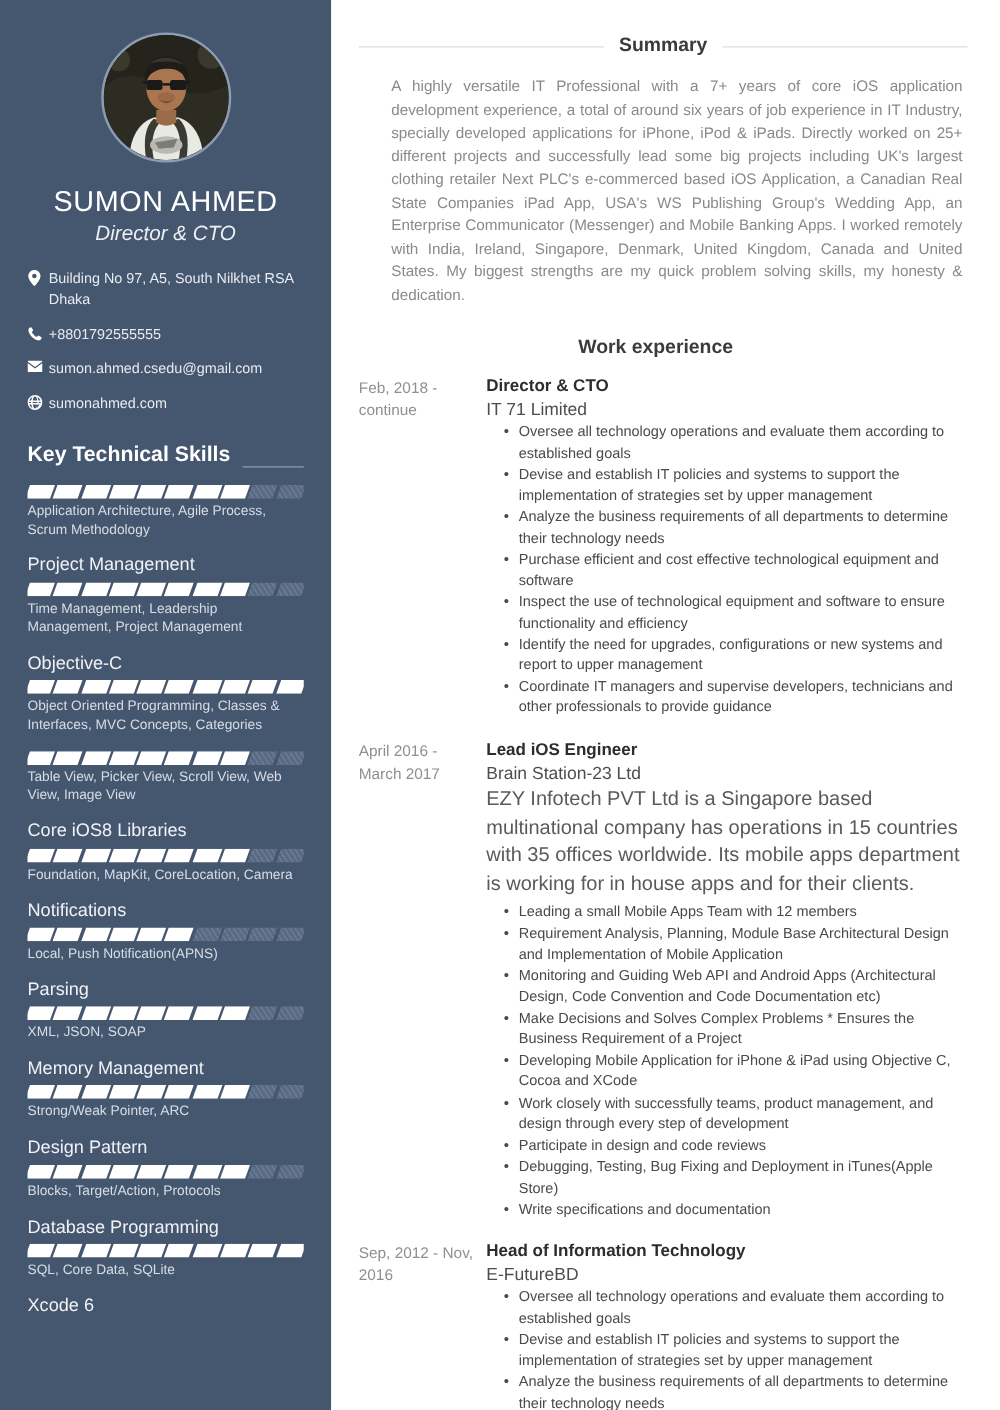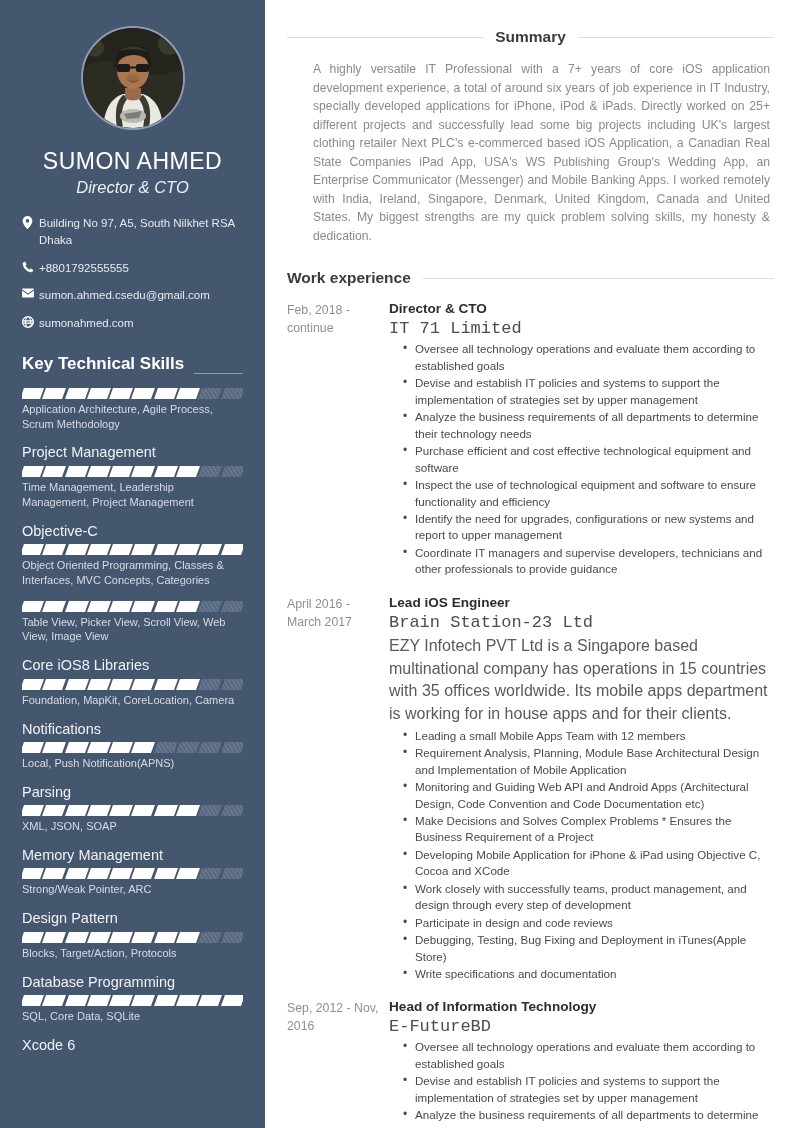--- a/index.html
+++ b/index.html
@@ -103,43 +103,42 @@
   .sec-head {
     display: flex; align-items: center;
     margin-bottom: 14px;
   }
   .sec-head.center .hl { flex: 1; height: 1px; background: #dddddd; }
   .sec-head .t {
     font-size: 15.5px; font-weight: bold; color: #3b3b3b;
     padding: 0 12px; white-space: nowrap;
   }
   .sec-head.left .t { padding-left: 0; }
-  .sec-head.left { margin-top: 24px; }
+  .sec-head.left { margin-top: 24px; flex-direction: column; }
 
   .summary-text {
     font-size: 12.2px; line-height: 1.52;
     color: #8a8a8a; text-align: justify;
     padding: 0 4px 0 26px;
   }
 
   .job { display: flex; margin-bottom: 16px; }
   .job-date {
     width: 92px; min-width: 92px;
     font-size: 12.3px; color: #8f8f8f;
     line-height: 1.45; padding-top: 1px;
   }
   .job-body { flex: 1; padding-left: 10px; }
   .job-role {
     font-size: 13.6px; font-weight: bold; color: #2d2d2d;
     margin-bottom: 3px;
   }
   .job-company {
-    font-size: 17px; color: #4d4d4d; font-weight: 400;
+    font-size: 14px; color: #4d4d4d; font-weight: 400;
     margin-bottom: 3px;
-    font-family: Liberation Mono, monospace;
   }
   .job-blurb {
     font-size: 16px; color: #5a5a5a; line-height: 1.42;
     margin-bottom: 2px;
   }
   .job-bullets { list-style: none; padding-left: 14px; }
   .job-bullets li {
     position: relative;
     font-size: 11.6px; color: #4a4a4a; line-height: 1.42;
     padding-left: 12px; margin-bottom: 1px;

